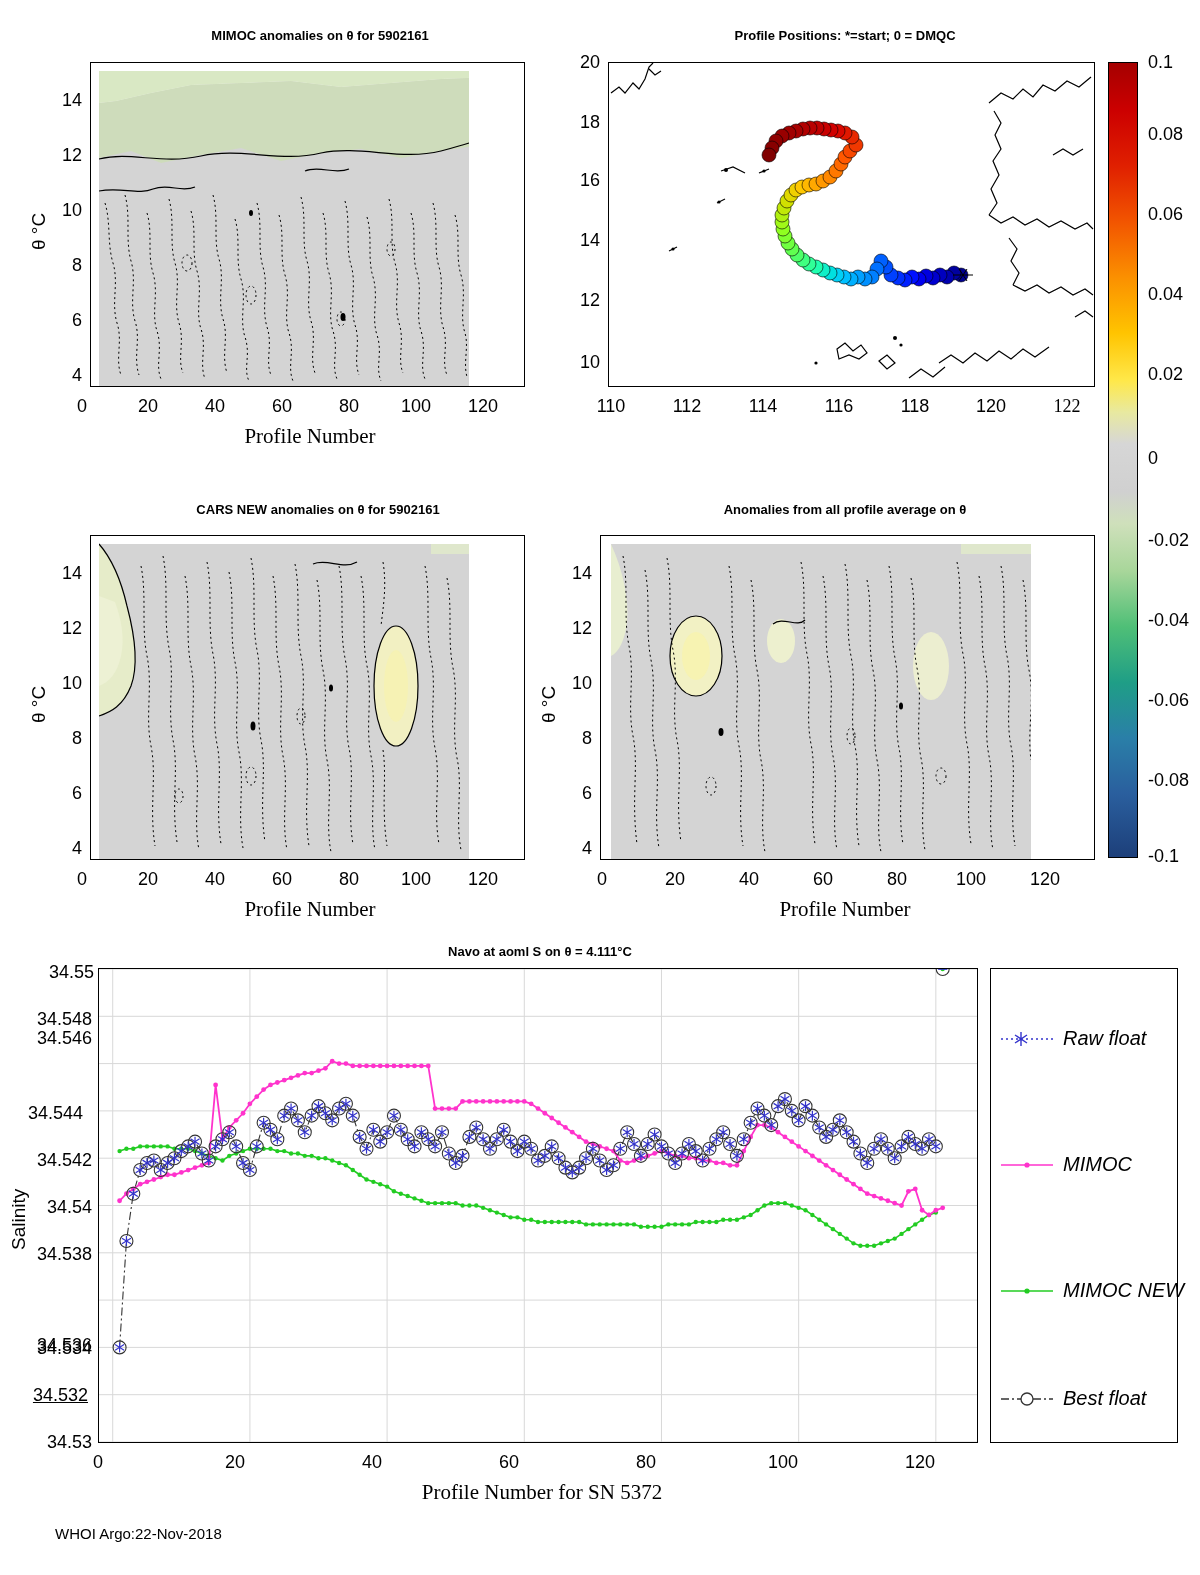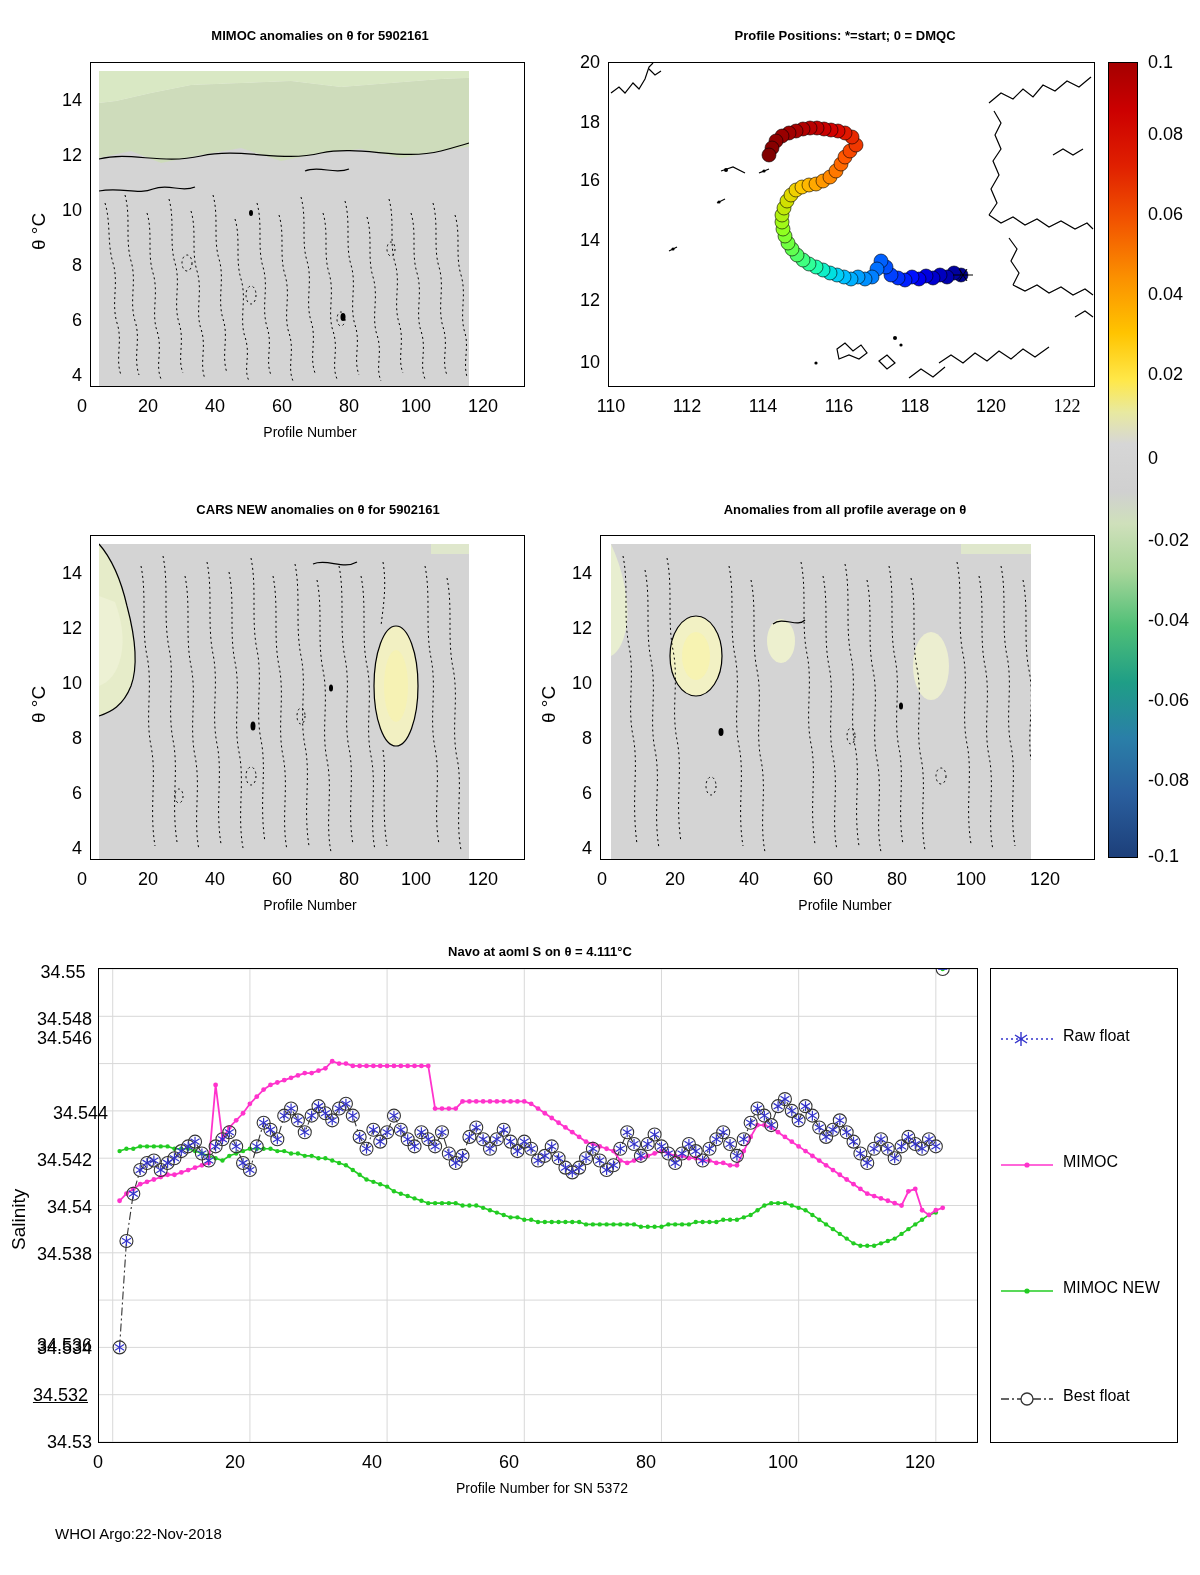--- a/index.html
+++ b/index.html
@@ -25,23 +25,24 @@
   }
   .title {
     position: absolute;
     font-weight: bold;
     font-size: 13px;
     text-align: center;
     white-space: nowrap;
   }
   .axis-label {
     position: absolute;
-    font-size: 14px;
+    font-size: 21px;
     text-align: center;
     white-space: nowrap;
+    font-family: Liberation Serif, serif;
   }
   .tick {
     position: absolute;
     font-size: 18px;
     white-space: nowrap;
   }
   .tick-x { text-align: center; }
   .tick-y { text-align: right; }
   .ylab-rot {
     position: absolute;
@@ -57,22 +58,23 @@
     top: 1525px;
   }
   .legend-box {
     position: absolute;
     border: 1px solid #000;
     box-sizing: border-box;
     background: #fff;
   }
   .legend-item {
     position: absolute;
-    font-size: 16px;
+    font-size: 20px;
     white-space: nowrap;
+    font-style: italic;
   }
   svg { display: block; }
 </style>
 </head>
 <body>
 
 <div class="panel">
   <div class="title" style="left:60px; top:28px; width:520px;">MIMOC anomalies on θ  for 5902161</div>
   <div class="axes-box" style="left:90px; top:62px; width:435px; height:325px;">
     <svg width="433" height="323" viewBox="0 0 433 323">
@@ -1420,24 +1422,24 @@
   <div class="tick tick-x" style="left:626px; top:1452px; width:40px;">80</div>
   <div class="tick tick-x" style="left:763px; top:1452px; width:40px;">100</div>
   <div class="tick tick-x" style="left:900px; top:1452px; width:40px;">120</div>
   <div class="tick tick-y" style="left:10px; top:1432px; width:82px;">34.53</div>
   <div class="tick tick-y" style="left:6px; top:1385px; width:82px;text-decoration:underline;">34.532</div>
   <div class="tick tick-y" style="left:10px; top:1338px; width:82px;">34.534</div>
   <div class="tick tick-y" style="left:10px; top:1291px; width:82px;margin-top:44px;">34.536</div>
   <div class="tick tick-y" style="left:10px; top:1244px; width:82px;">34.538</div>
   <div class="tick tick-y" style="left:10px; top:1197px; width:82px;">34.54</div>
   <div class="tick tick-y" style="left:10px; top:1150px; width:82px;">34.542</div>
-  <div class="tick tick-y" style="left:26px; top:1103px; width:82px;">34.544</div>
+  <div class="tick tick-y" style="left:1px; top:1103px; width:82px;">34.544</div>
   <div class="tick tick-y" style="left:10px; top:1028px; width:82px;">34.546</div>
   <div class="tick tick-y" style="left:10px; top:1009px; width:82px;">34.548</div>
-  <div class="tick tick-y" style="left:22px; top:962px; width:82px;text-align:center;">34.55</div>
+  <div class="tick tick-y" style="left:12px; top:962px; width:82px;">34.55</div>
   <div class="axis-label" style="left:382px; top:1480px; width:320px;">Profile Number for SN 5372</div>
   <div class="ylab-rot" style="left:8px; top:1250px;">Salinity</div>
 </div>
 
 <div class="legend-box" style="left:990px; top:968px; width:188px; height:475px;">
   <svg width="186" height="473" viewBox="0 0 186 473">
     <g stroke="#3333cc" stroke-width="1.4" fill="none">
       <line x1="10" y1="70" x2="62" y2="70" stroke-dasharray="2,3"></line>
       <path d="M30,63 L30,77 M24,66 L36,74 M36,66 L24,74"></path>
     </g>

